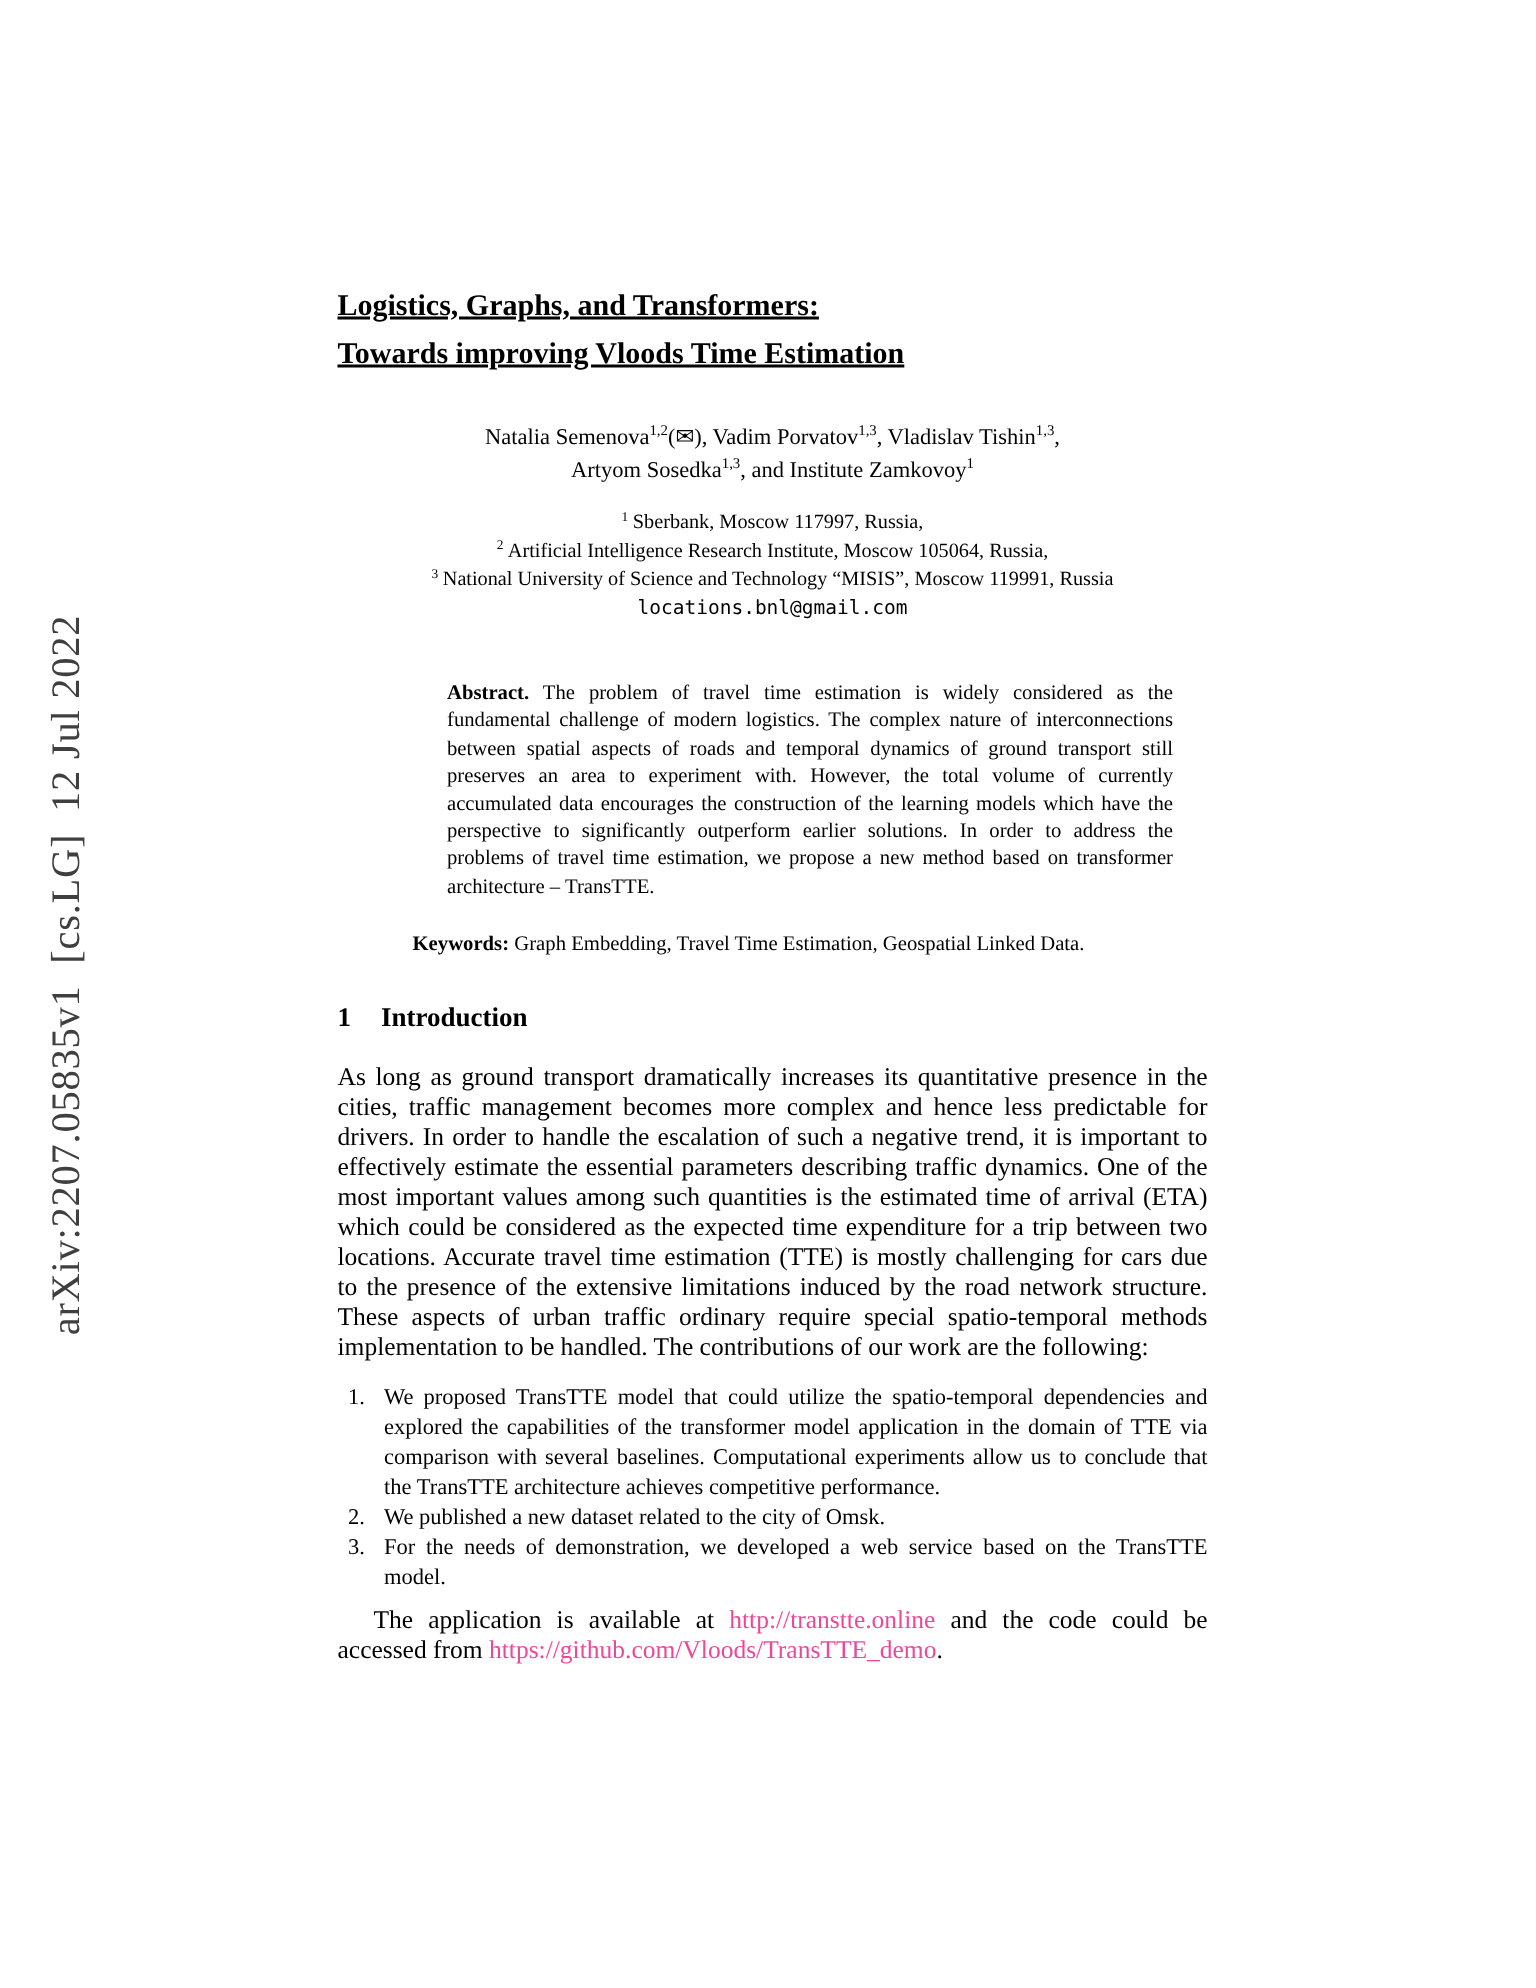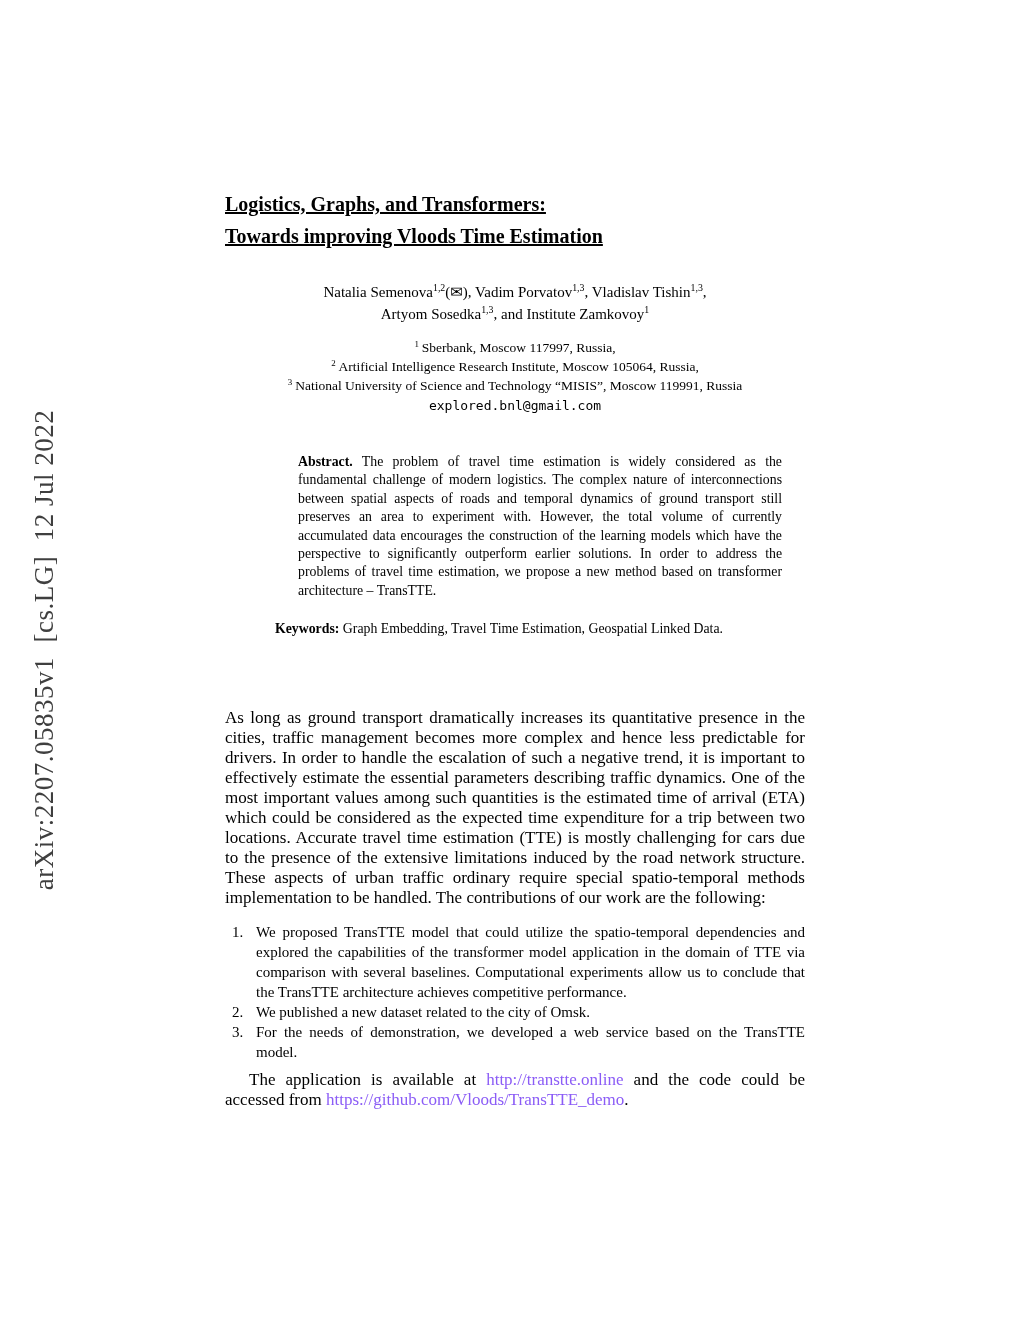--- a/index.html
+++ b/index.html
@@ -120,21 +120,21 @@
     position: relative;
     padding-left: 31px;
     text-align: justify;
   }
   .list-item .num {
     position: absolute;
     left: 7px;
     top: 0;
   }
   .closing-par { top: 1070px; text-indent: 24px; }
-  .plain-link { color: #8b5cf6; text-decoration: none; }
+  .plain-link { color: #ec4899; text-decoration: none; }
 </style>
 </head>
 <body>
 
 <div class="page">
 
   <div class="arxiv-vertical">arXiv:2207.05835v1  [cs.LG]  12 Jul 2022</div>
 
   <div class="content">
 
@@ -145,33 +145,36 @@
 
     <div class="authors-block">
       <div><span>Natalia Semenova</span><sup class="sup">1,2</sup><span>(✉), Vadim Porvatov</span><sup class="sup">1,3</sup><span>, Vladislav Tishin</span><sup class="sup">1,3</sup><span>,</span></div>
       <div><span>Artyom Sosedka</span><sup class="sup">1,3</sup><span>, and Institute Zamkovoy</span><sup class="sup">1</sup></div>
     </div>
 
     <div class="affil-block">
       <div class="affil-line"><sup class="sup">1</sup><span>Sberbank, Moscow 117997, Russia,</span></div>
       <div class="affil-line"><sup class="sup">2</sup><span>Artificial Intelligence Research Institute, Moscow 105064, Russia,</span></div>
       <div class="affil-line"><sup class="sup">3</sup><span>National University of Science and Technology “MISIS”, Moscow 119991, Russia</span></div>
-      <div class="email-line"><a href="#" class="plain-link">explored.bnl@gmail.com</a></div>
+      <div class="email-line"><a href="#" class="plain-link">locations.bnl@gmail.com</a></div>
     </div>
 
     <div class="abstract-block">
       <span class="label">Abstract.</span>
       <span>The problem of travel time estimation is widely considered as the fundamental challenge of modern logistics. The complex nature of interconnections between spatial aspects of roads and temporal dynamics of ground transport still preserves an area to experiment with. However, the total volume of currently accumulated data encourages the construction of the learning models which have the perspective to significantly outperform earlier solutions. In order to address the problems of travel time estimation, we propose a new method based on transformer architecture – TransTTE.</span>
     </div>
 
     <div class="keywords-block">
       <span class="label">Keywords:</span>
       <span>Graph Embedding, Travel Time Estimation, Geospatial Linked Data.</span>
     </div>
 
+    <div class="section-heading">
+      <span class="sec-num">1</span><span>Introduction</span>
+    </div>
 
     <div class="body-par intro-par">As long as ground transport dramatically increases its quantitative presence in the cities, traffic management becomes more complex and hence less predictable for drivers. In order to handle the escalation of such a negative trend, it is important to effectively estimate the essential parameters describing traffic dynamics. One of the most important values among such quantities is the estimated time of arrival (ETA) which could be considered as the expected time expenditure for a trip between two locations. Accurate travel time estimation (TTE) is mostly challenging for cars due to the presence of the extensive limitations induced by the road network structure. These aspects of urban traffic ordinary require special spatio-temporal methods implementation to be handled. The contributions of our work are the following:</div>
 
     <div class="list-block">
       <div class="list-item">
         <span class="num">1.</span>
         <span>We proposed TransTTE model that could utilize the spatio-temporal dependencies and explored the capabilities of the transformer model application in the domain of TTE via comparison with several baselines. Computational experiments allow us to conclude that the TransTTE architecture achieves competitive performance.</span>
       </div>
       <div class="list-item">
         <span class="num">2.</span>

